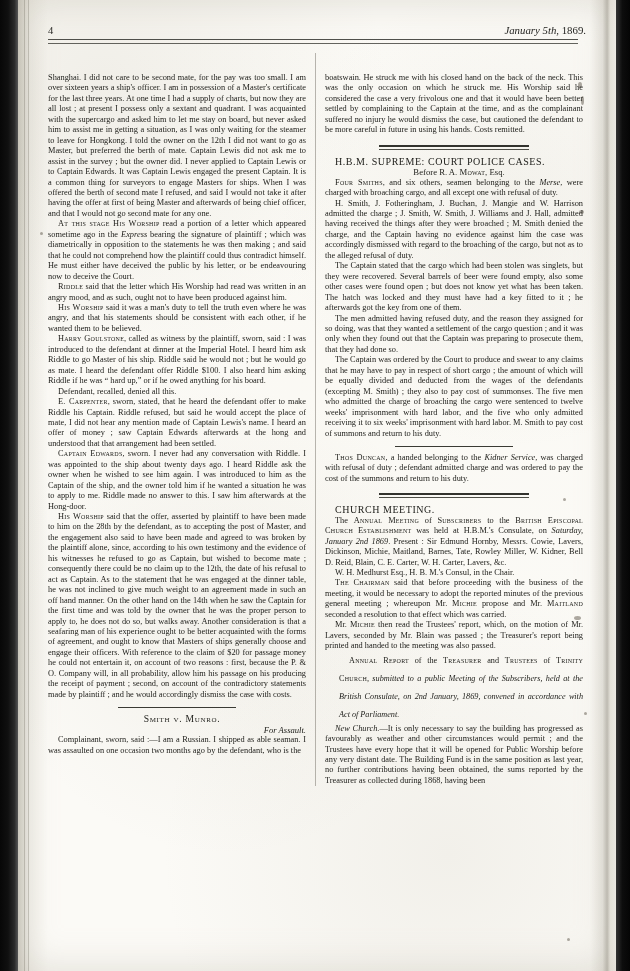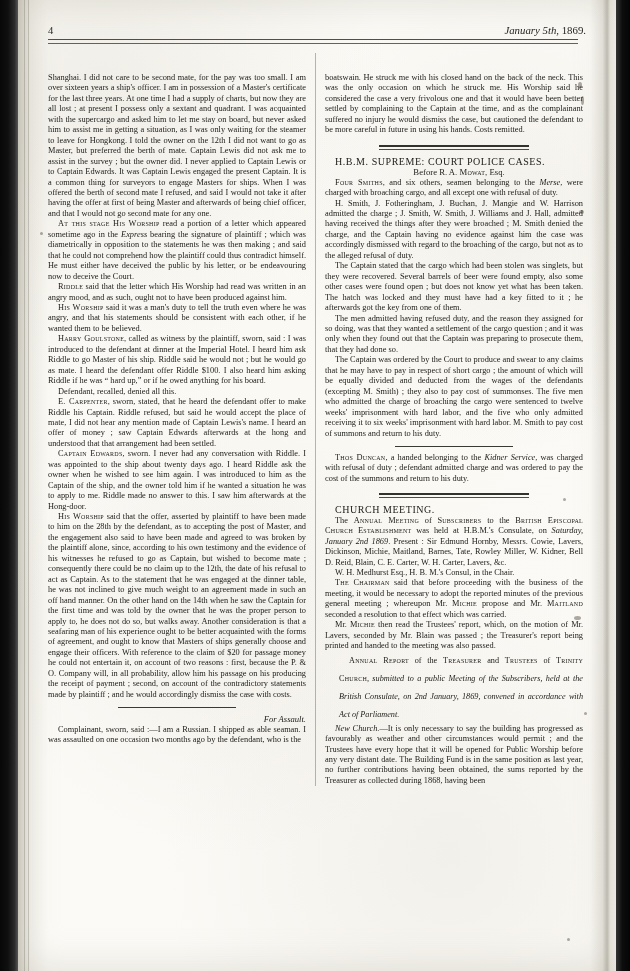--- a/index.html
+++ b/index.html
@@ -250,20 +250,21 @@
           <p>Defendant, recalled, denied all this.</p>
 
           <p><span class="sc">E. Carpenter</span><span>, sworn, stated, that he heard the defendant offer to make Riddle his Captain. Riddle refused, but said he would accept the place of mate, I did not hear any mention made of Captain Lewis's name. I heard an offer of money ; saw Captain Edwards afterwards at the hong and understood that that arrangement had been settled.</span></p>
 
           <p><span class="sc">Captain Edwards</span><span>, sworn. I never had any conversation with Riddle. I was appointed to the ship about twenty days ago. I heard Riddle ask the owner when he wished to see him again. I was introduced to him as the Captain of the ship, and the owner told him if he wanted a situation he was to apply to me. Riddle made no answer to this. I saw him afterwards at the Hong-door.</span></p>
 
           <p><span class="sc">His Worship</span><span> said that the offer, asserted by plaintiff to have been made to him on the 28th by the defendant, as to accepting the post of Master, and the engagement also said to have been made and agreed to was broken by the plaintiff alone, since, according to his own testimony and the evidence of his witnesses he refused to go as Captain, but wished to become mate ; consequently there could be no claim up to the 12th, the date of his refusal to act as Captain. As to the statement that he was engaged at the dinner table, he was not inclined to give much weight to an agreement made in such an off hand manner. On the other hand on the 14th when he saw the Captain for the first time and was told by the owner that he was the proper person to apply to, he does not do so, but walks away. Another consideration is that a seafaring man of his experience ought to be better acquainted with the forms of agreement, and ought to know that Masters of ships generally choose and engage their officers. With reference to the claim of $20 for passage money he could not entertain it, on account of two reasons : first, because the P. &amp; O. Company will, in all probability, allow him his passage on his producing the receipt of payment ; second, on account of the contradictory statements made by plaintiff ; and he would accordingly dismiss the case with costs.</span></p>
 
           <div class="sec-rule"></div>
 
+          <p class="head-case sc">Smith v. Munro.</p>
           <p class="head-case-sub">For Assault.</p>
           <p>Complainant, sworn, said :—I am a Russian. I shipped as able seaman. I was assaulted on one occasion two months ago by the defendant, who is the</p>
         </div>
 
         <div id="col-rule"></div>
 
         <div class="col" id="col-right">
 
           <p class="noindent">boatswain. He struck me with his closed hand on the back of the neck. This was the only occasion on which he struck me. His Worship said he considered the case a very frivolous one and that it would have been better settled by complaining to the Captain at the time, and as the complainant suffered no injury he would dismiss the case, but cautioned the defendant to be more careful in future in using his hands. Costs remitted.</p>
 

